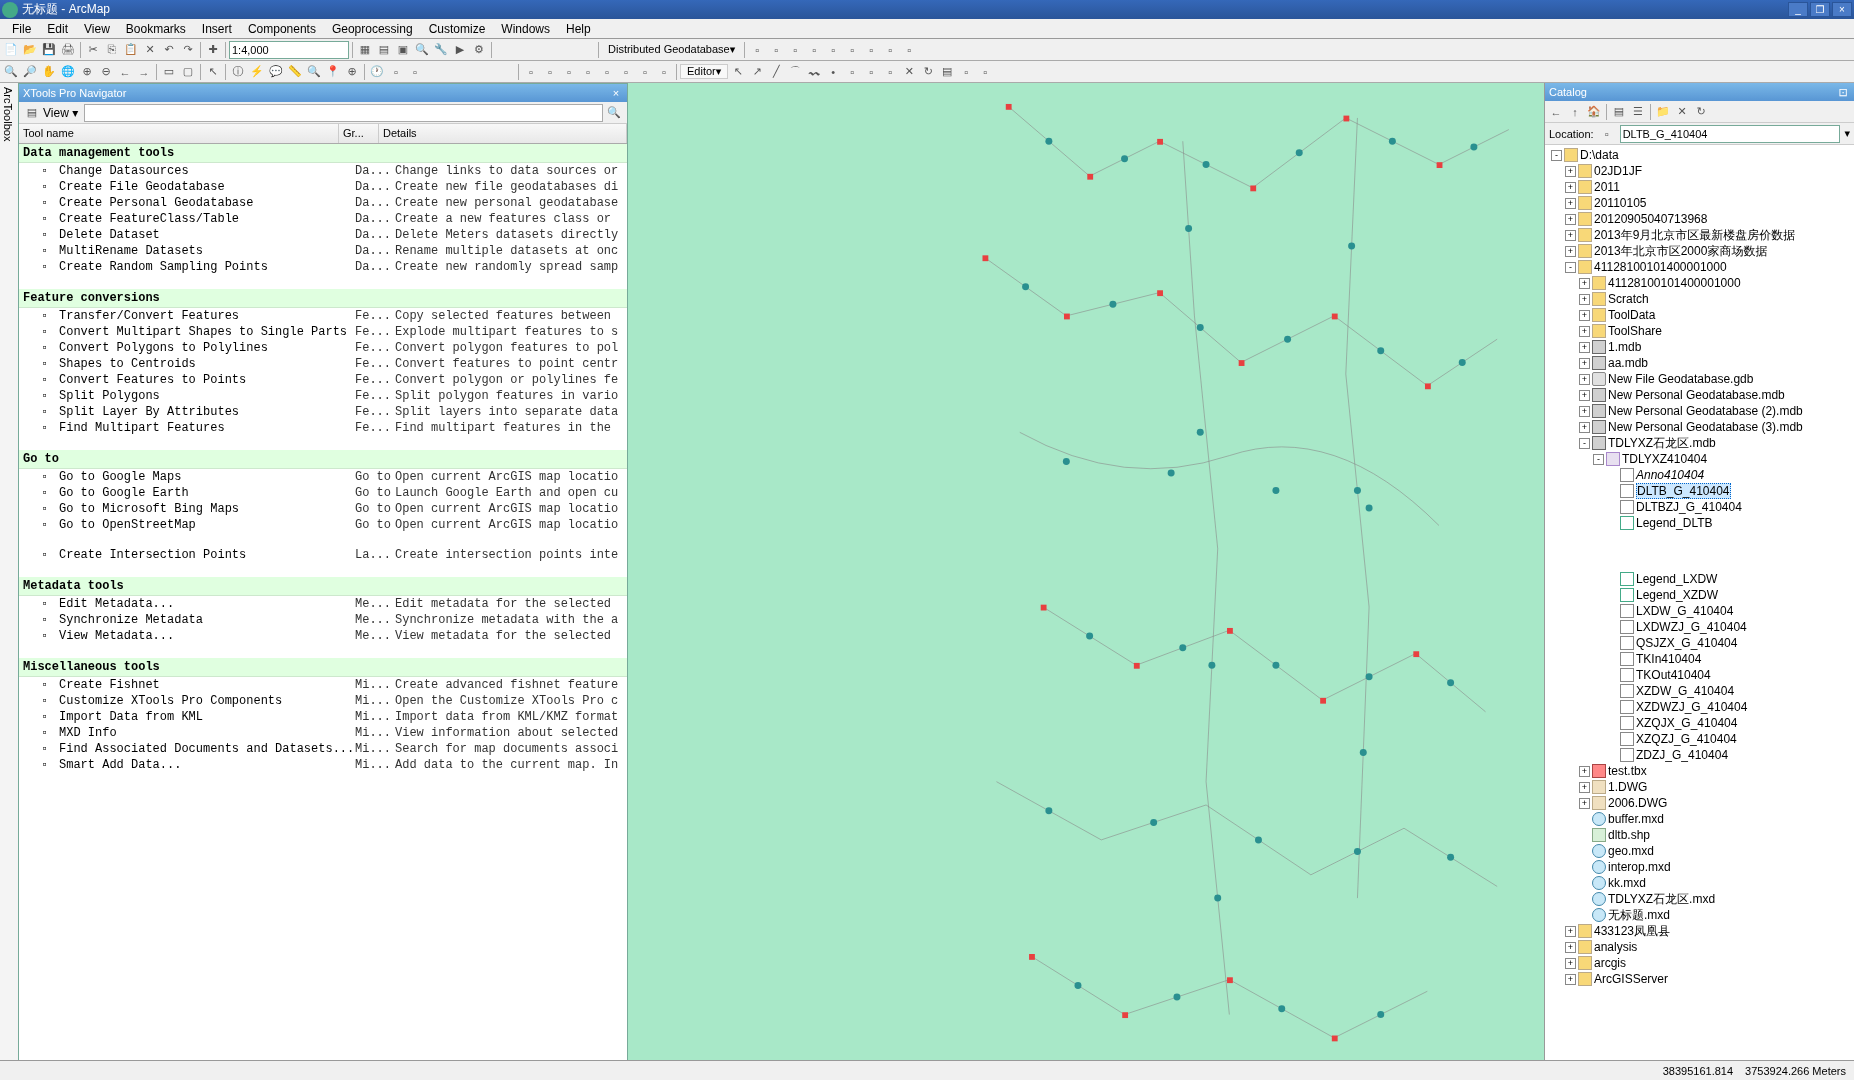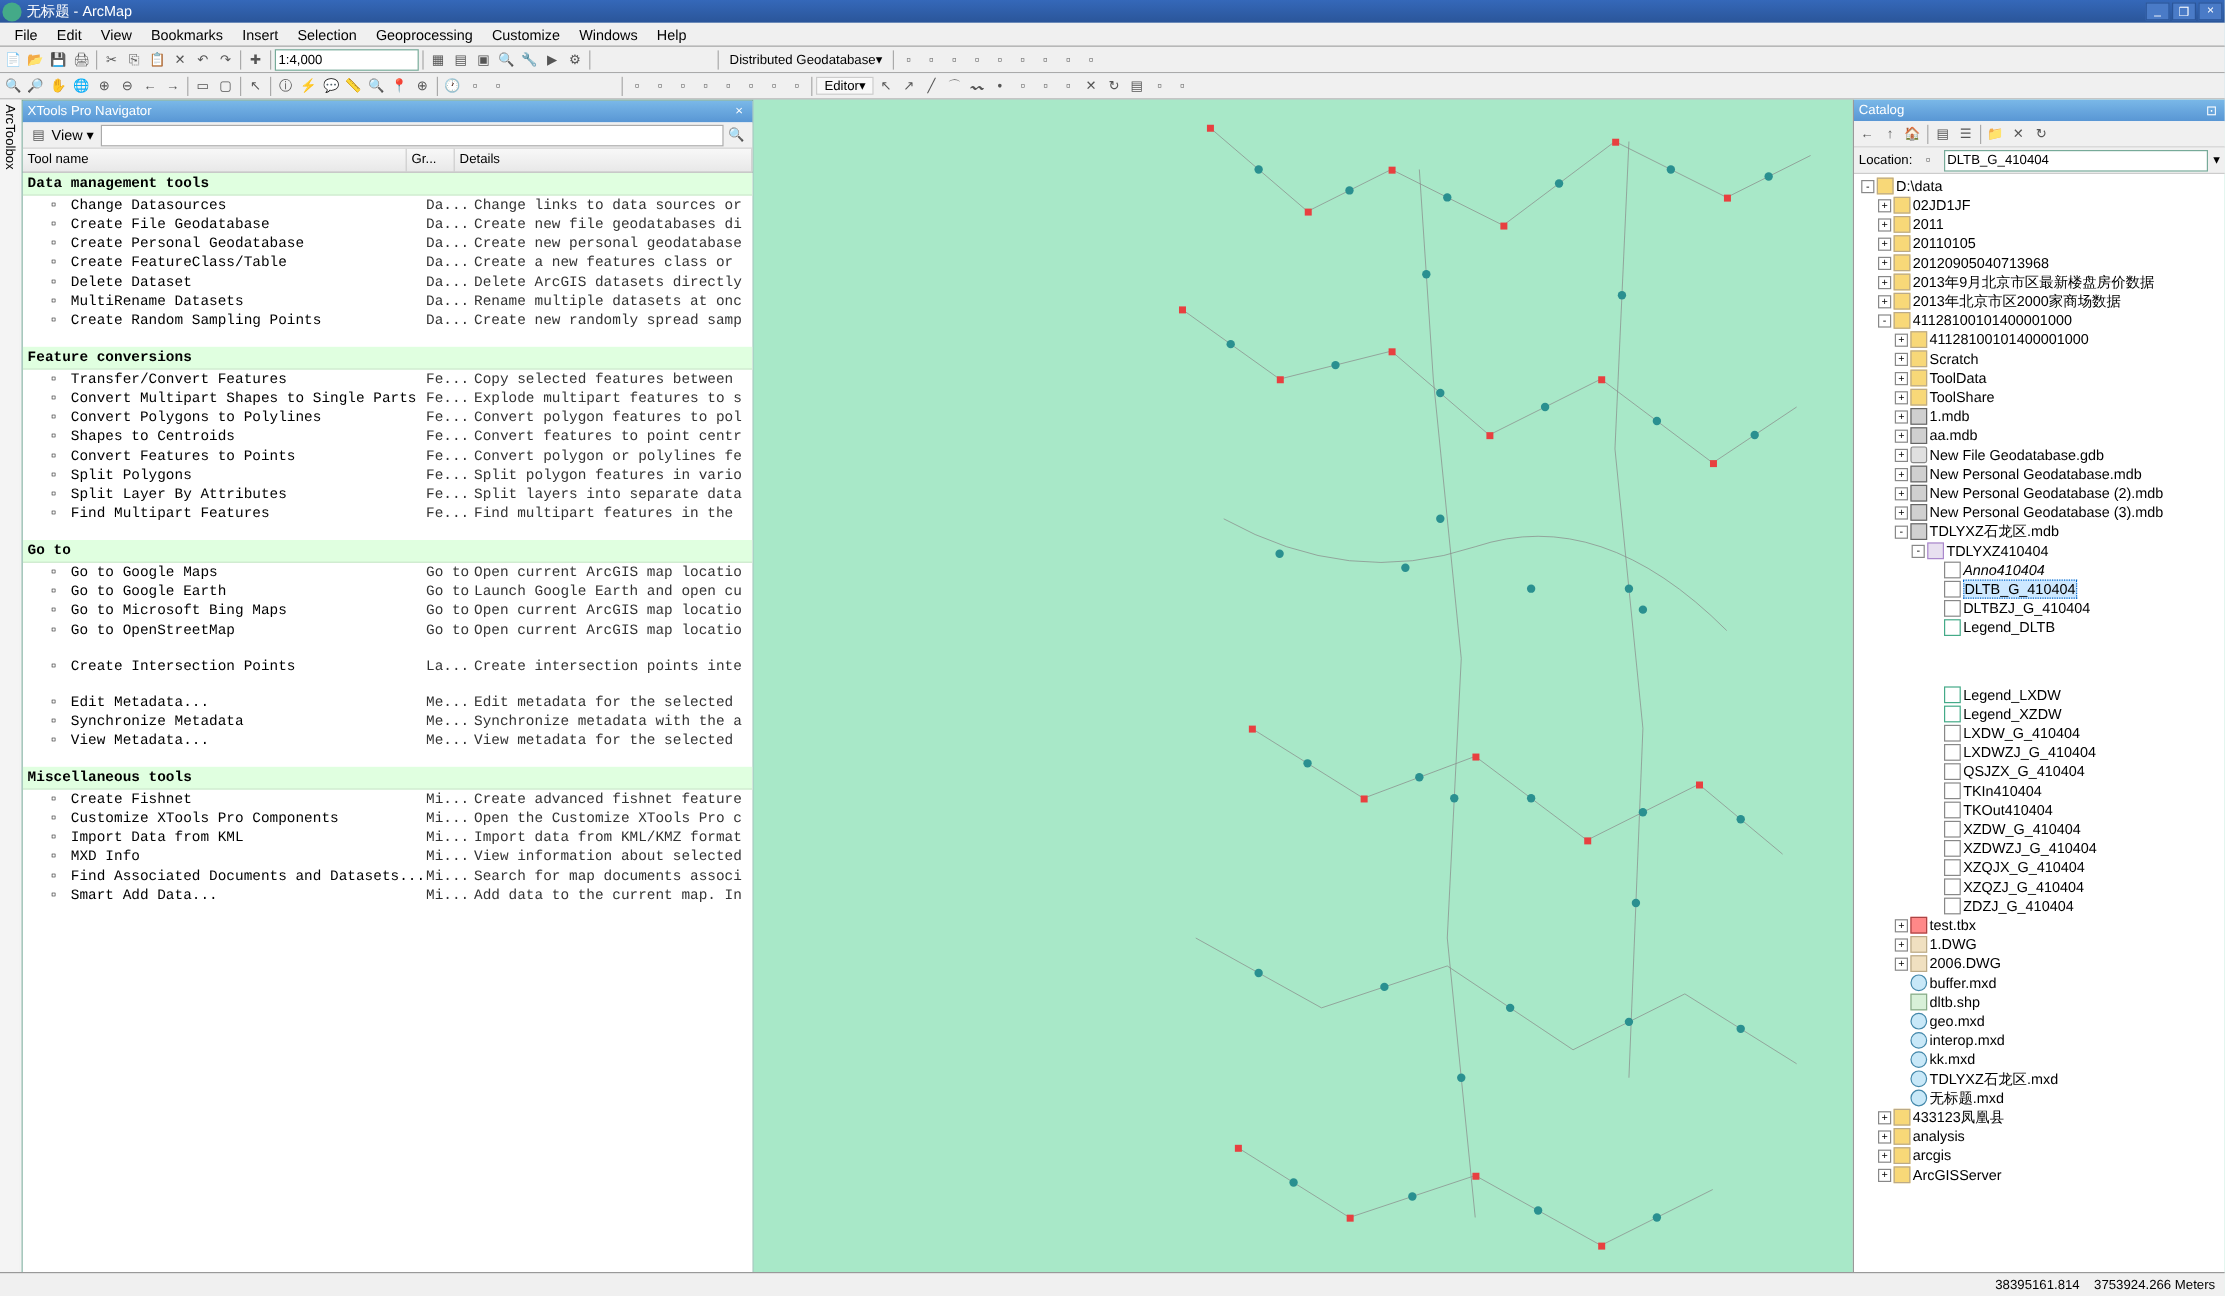--- a/index.html
+++ b/index.html
@@ -74,21 +74,21 @@
     <div class="titlebar-btn">×</div>
   </div>
 </div>
 
 <div class="menubar" id="menubar">
     <span class="menu-item">File</span>
     <span class="menu-item">Edit</span>
     <span class="menu-item">View</span>
     <span class="menu-item">Bookmarks</span>
     <span class="menu-item">Insert</span>
-    <span class="menu-item">Selection</span>
+    <span class="menu-item">Components</span>
     <span class="menu-item">Geoprocessing</span>
     <span class="menu-item">Customize</span>
     <span class="menu-item">Windows</span>
     <span class="menu-item">Help</span>
   </div>
 
 <div class="toolbar">
   <span class="tb-btn">📄</span>
   <span class="tb-btn">📂</span>
   <span class="tb-btn">💾</span>
@@ -227,21 +227,21 @@
         <div class="tree-row">
           <span class="tr-icon">▫</span>
           <span class="tr-name">Create FeatureClass/Table</span>
           <span class="tr-gr">Da...</span>
           <span class="tr-det">Create a new features class or</span>
         </div>
         <div class="tree-row">
           <span class="tr-icon">▫</span>
           <span class="tr-name">Delete Dataset</span>
           <span class="tr-gr">Da...</span>
-          <span class="tr-det">Delete ArcGIS datasets directly</span>
+          <span class="tr-det">Delete Meters datasets directly</span>
         </div>
         <div class="tree-row">
           <span class="tr-icon">▫</span>
           <span class="tr-name">MultiRename Datasets</span>
           <span class="tr-gr">Da...</span>
           <span class="tr-det">Rename multiple datasets at onc</span>
         </div>
         <div class="tree-row">
           <span class="tr-icon">▫</span>
           <span class="tr-name">Create Random Sampling Points</span>
@@ -325,20 +325,21 @@
           <span class="tr-det">Open current ArcGIS map locatio</span>
         </div>
         <div style="height: 14px;"></div>
         <div class="tree-row">
           <span class="tr-icon">▫</span>
           <span class="tr-name">Create Intersection Points</span>
           <span class="tr-gr">La...</span>
           <span class="tr-det">Create intersection points inte</span>
         </div>
         <div style="height: 14px;"></div>
+        <div class="tree-section">Metadata tools</div>
         <div class="tree-row">
           <span class="tr-icon">▫</span>
           <span class="tr-name">Edit Metadata...</span>
           <span class="tr-gr">Me...</span>
           <span class="tr-det">Edit metadata for the selected</span>
         </div>
         <div class="tree-row">
           <span class="tr-icon">▫</span>
           <span class="tr-name">Synchronize Metadata</span>
           <span class="tr-gr">Me...</span>

